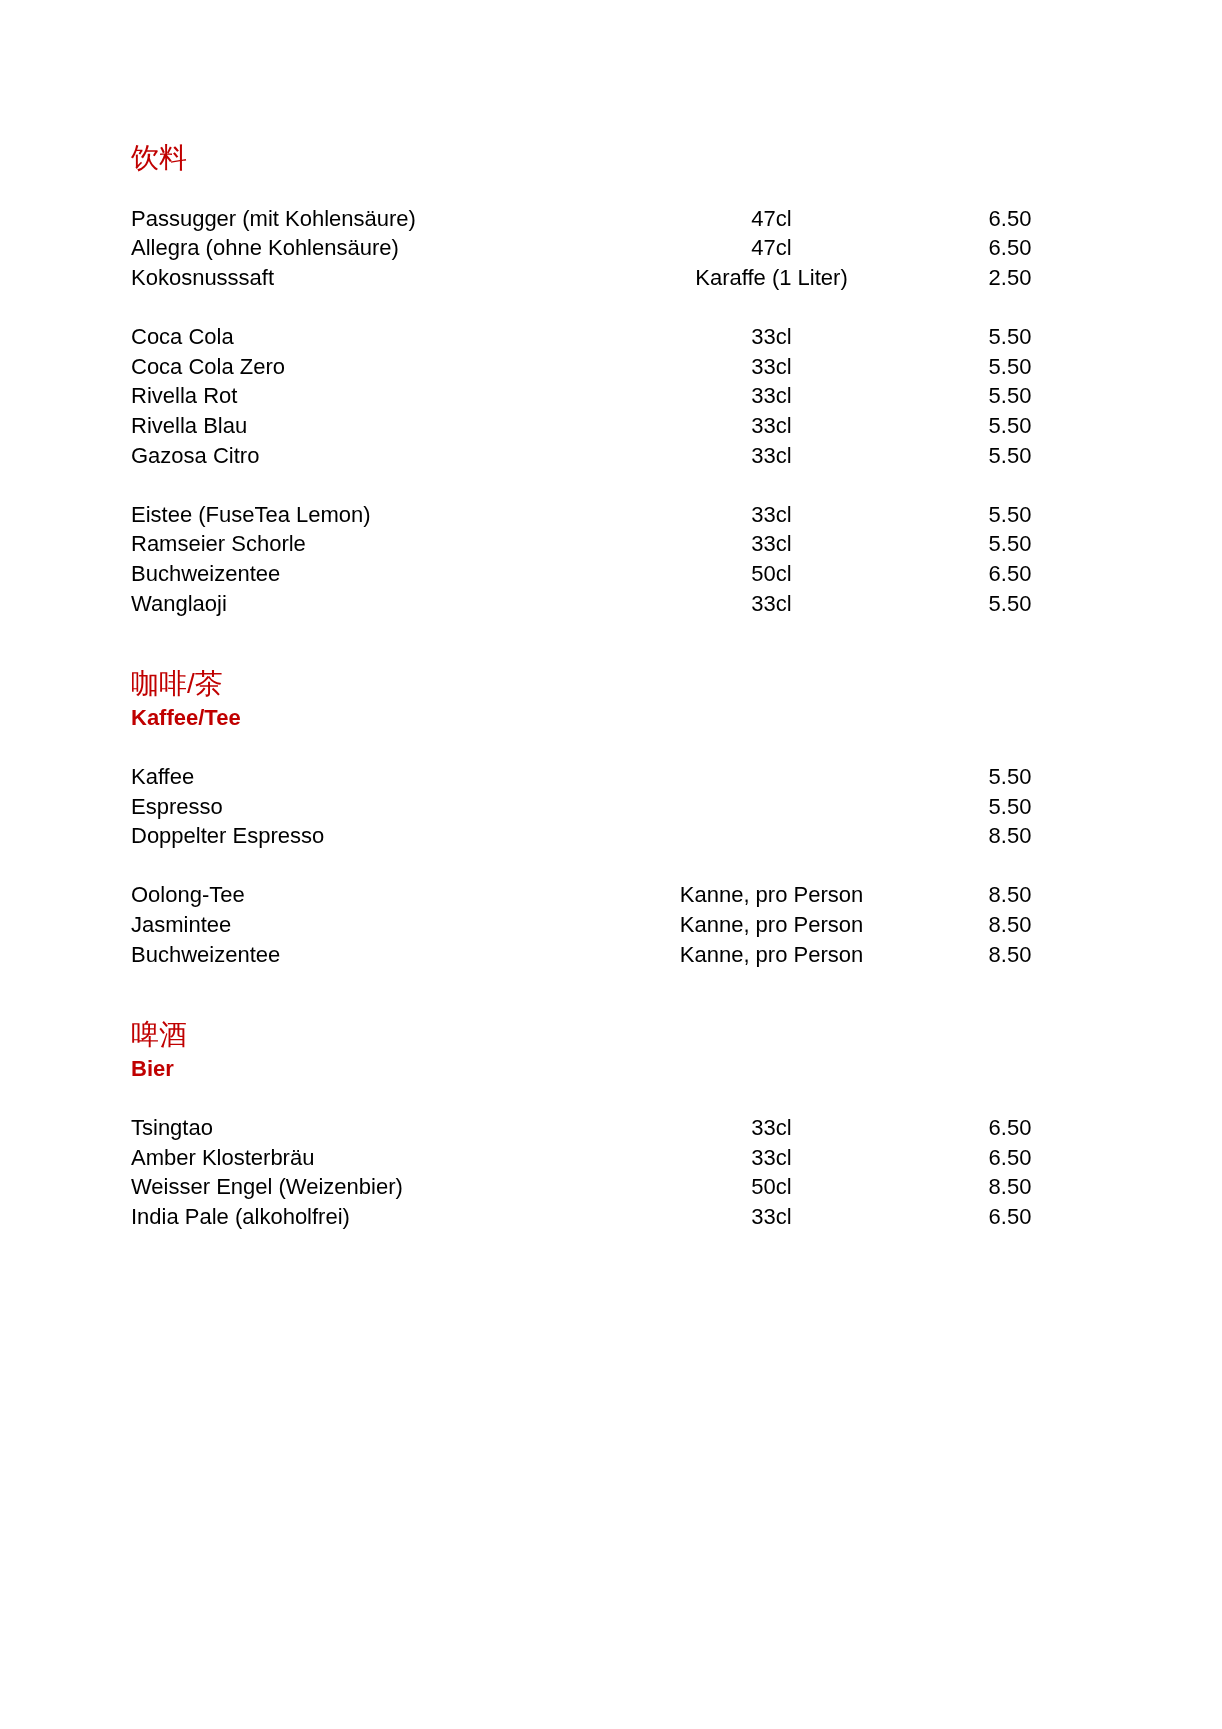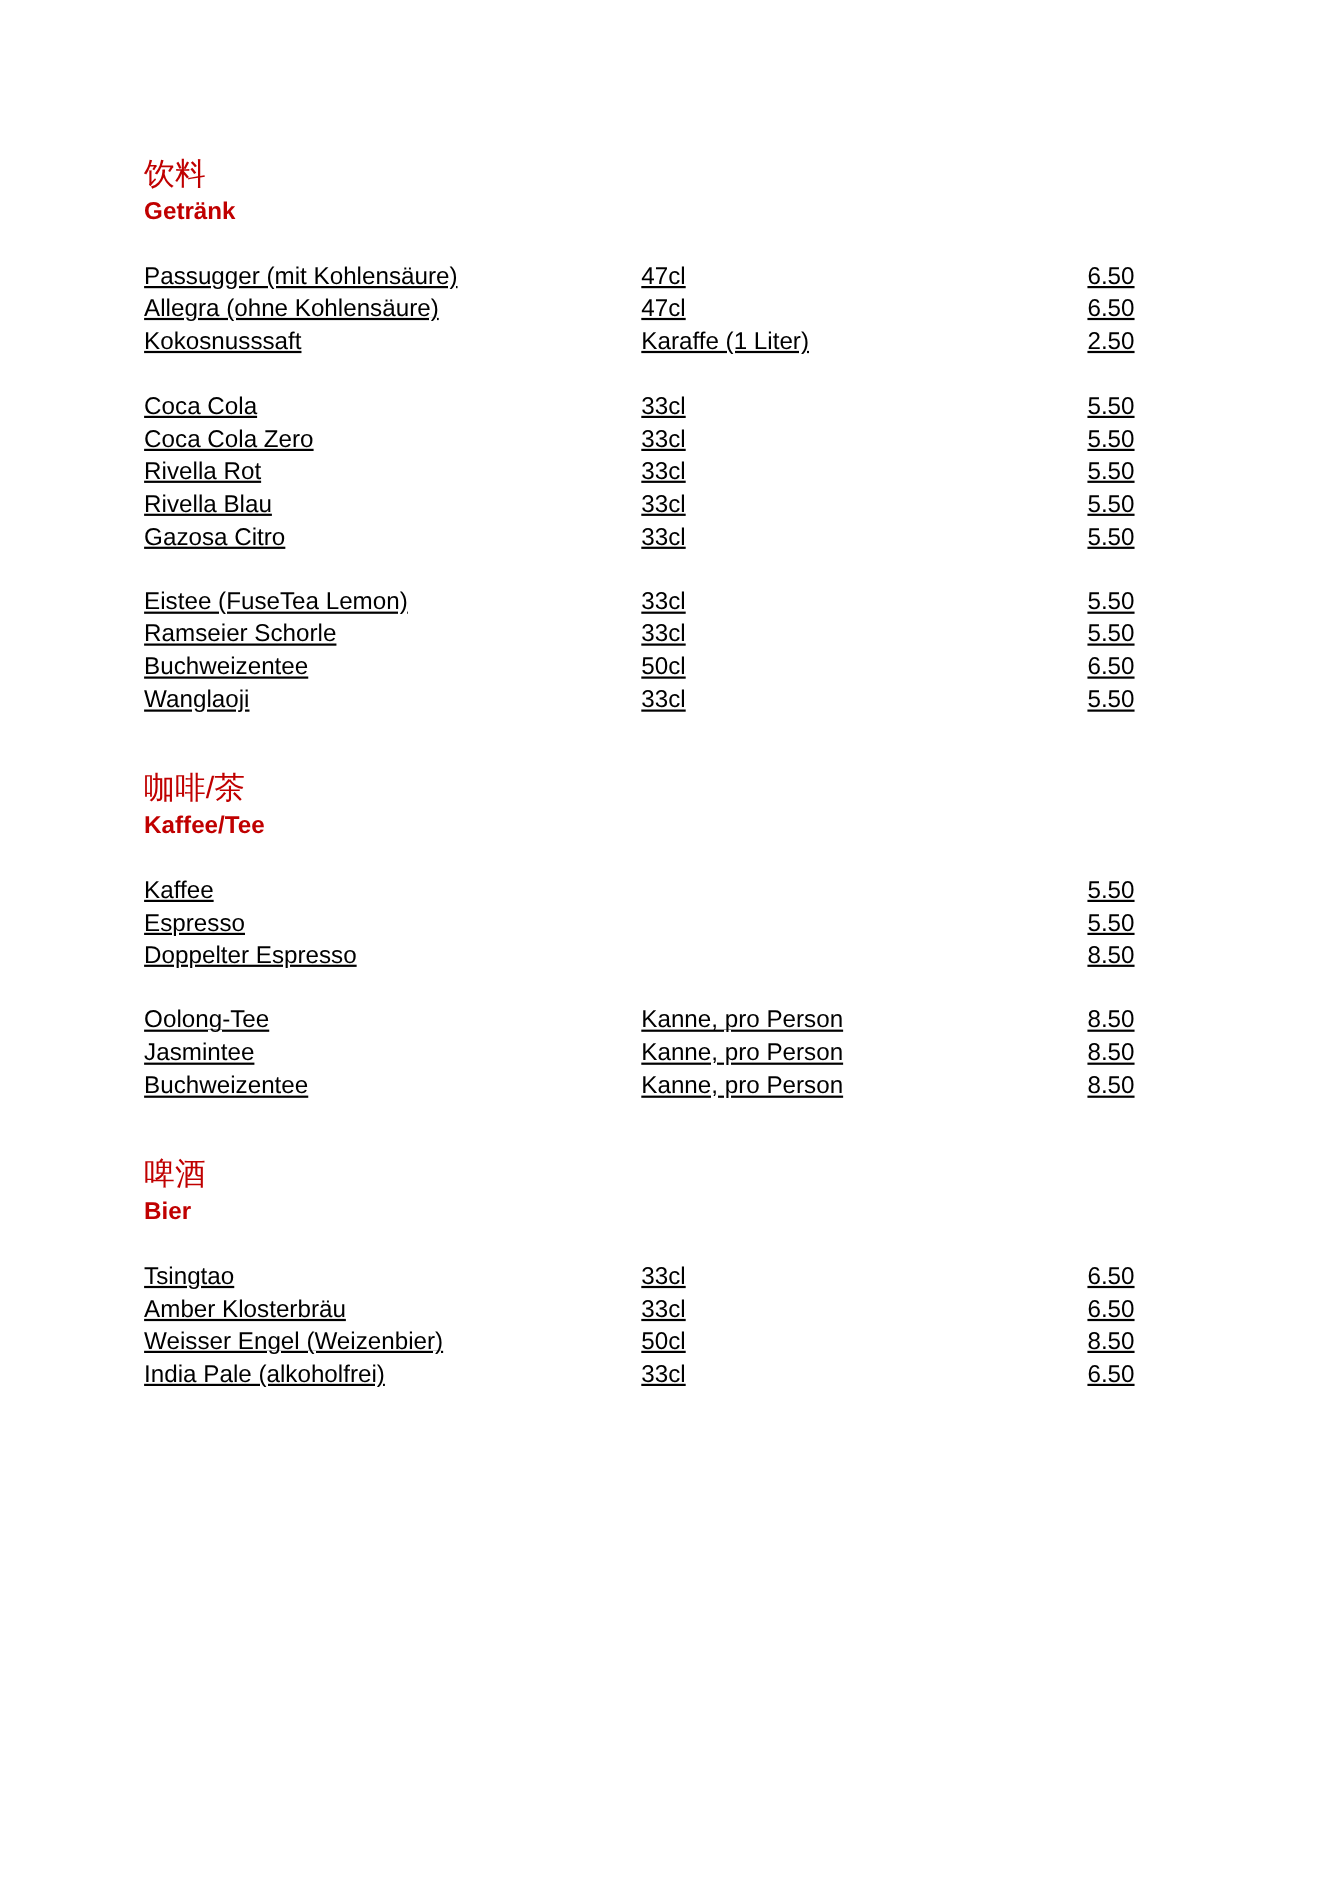--- a/index.html
+++ b/index.html
@@ -26,42 +26,41 @@
     line-height: 36px;
     color: var(--accent);
     font-weight: 400;
   }
   .section-title-de {
     font-size: 22px;
     line-height: 32px;
     font-weight: 700;
     color: var(--accent);
   }
-  .menu-group { margin-top: 29.6px; text-decoration: underline; }
+  .menu-group { margin-top: 29.6px; }
   .section-groups .menu-group:first-child { margin-top: 28px; }
   .menu-row {
     display: grid;
     grid-template-columns: 452px 1fr 100px;
     align-items: center;
     height: 29.6px;
     font-size: 22px;
     white-space: nowrap;
   }
   .item-name  { text-align: left; }
-  .item-size  { text-align: left; }
+  .item-size  { text-align: center; }
   .item-price { text-align: center; }
 </style>
 </head>
 <body>
 
 <div class="page">
   <div>
       <section class="menu-section">
     <div class="section-title-zh">饮料</div>
-    <div class="section-title-de">Getränk</div>
     <div class="section-groups">
           <div class="menu-group">
             <div class="menu-row">
     <span class="item-name">Passugger (mit Kohlensäure)</span>
     <span class="item-size">47cl</span>
     <span class="item-price">6.50</span>
   </div>
             <div class="menu-row">
     <span class="item-name">Allegra (ohne Kohlensäure)</span>
     <span class="item-size">47cl</span>

